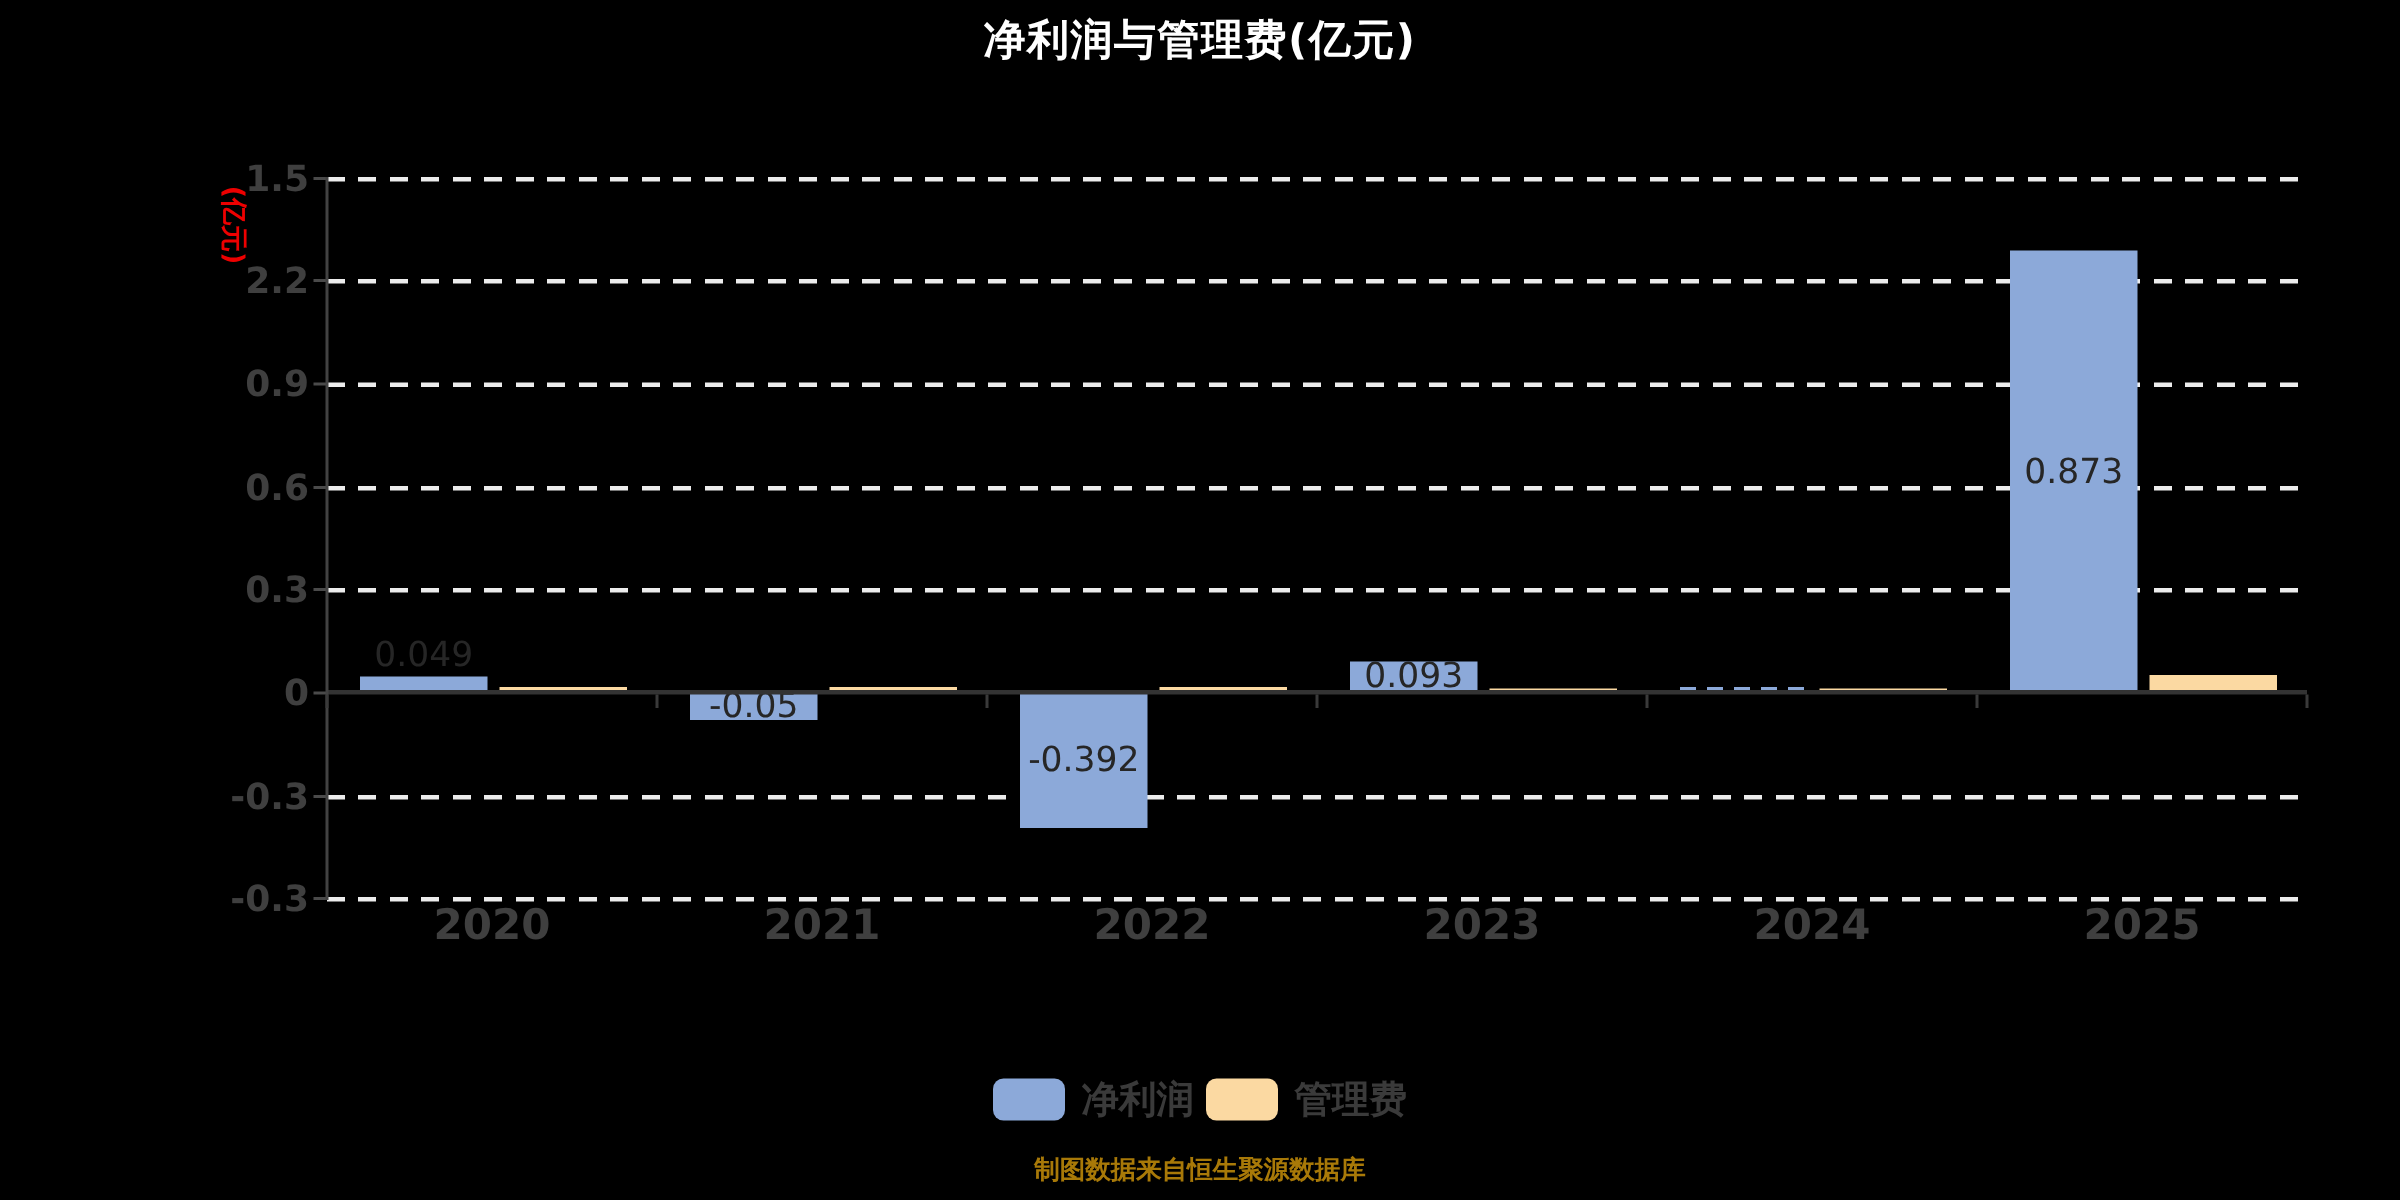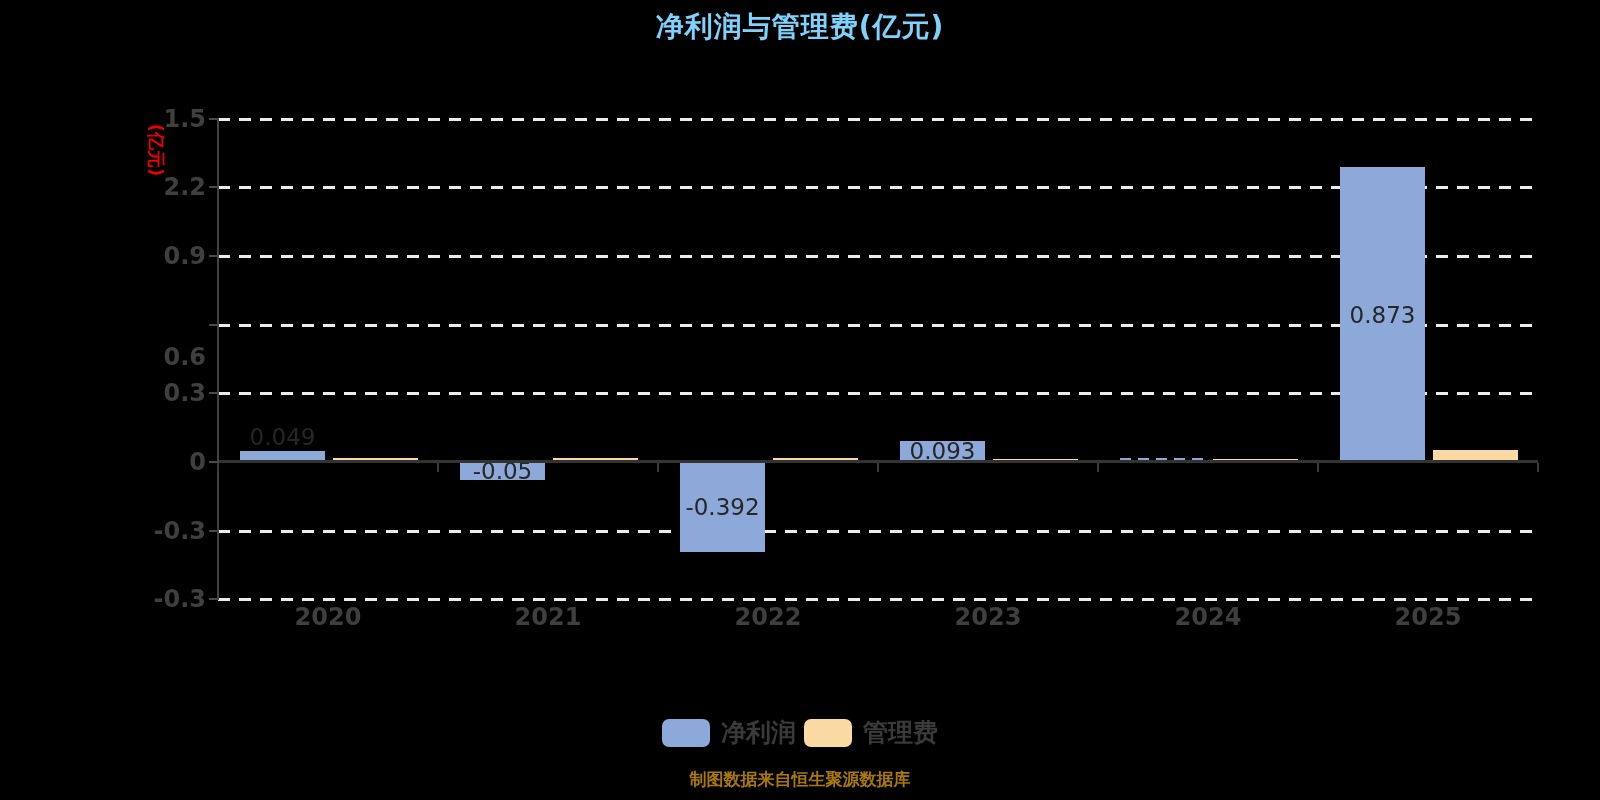--- a/index.html
+++ b/index.html
@@ -3,40 +3,40 @@
 <meta charset="utf-8">
 <style>
   html,body{margin:0;padding:0;background:#000;}
   #stage{
     position:relative;width:1600px;height:800px;background:#000;overflow:hidden;
     font-family:"DejaVu Sans","Liberation Sans",sans-serif;
   }
   .abs{position:absolute;}
   #chart-title{
     left:0;top:8px;width:1600px;text-align:center;
-    font-size:28px;font-weight:700;color:#7dd3fc;letter-spacing:1px;
+    font-size:28px;font-weight:700;color:#ffffff;letter-spacing:1px;
   }
   #y-axis-unit{
     width:80px;left:116px;top:138px;text-align:center;
     font-size:18px;font-weight:700;color:#EE0000;
     transform:rotate(90deg);transform-origin:center center;
   }
   .gridline{
     height:3px;
     background:repeating-linear-gradient(90deg,#ececec 0 12px,transparent 12px 21px);
   }
   .zero-line{height:3px;background:#333;z-index:5;}
   .y-axis-line{width:2px;background:#424242;z-index:6;}
   .y-tick{width:9px;height:2px;background:#4a4a4a;}
   .x-tick{width:2px;height:9px;background:#3a3a3a;z-index:6;}
   .y-tick-label{
     width:86px;text-align:right;font-size:24px;font-weight:600;color:#3f3f3f;line-height:28px;
   }
   .x-tick-label{
-    width:140px;text-align:center;font-size:24px;font-weight:600;color:#3f3f3f;line-height:30px;
+    width:140px;text-align:center;font-size:28px;font-weight:600;color:#3f3f3f;line-height:30px;
   }
   .bar{z-index:2;}
   .bar-label{
     width:140px;text-align:center;font-size:23px;font-weight:400;color:#262626;
     line-height:28px;z-index:4;
   }
   #legend{
     left:0;top:719px;width:1600px;display:flex;justify-content:center;
     align-items:center;gap:8px;
   }
@@ -59,21 +59,21 @@
       <div class="abs y-tick" style="left: 209px; top: 117.5px;"></div>
       <div class="abs y-tick-label" style="left: 120px; top: 104.5px;">1.5</div>
       <div class="abs gridline" style="left: 218px; top: 186.2px; width: 1320px;"></div>
       <div class="abs y-tick" style="left: 209px; top: 186.2px;"></div>
       <div class="abs y-tick-label" style="left: 120px; top: 173.2px;">2.2</div>
       <div class="abs gridline" style="left: 218px; top: 254.9px; width: 1320px;"></div>
       <div class="abs y-tick" style="left: 209px; top: 254.9px;"></div>
       <div class="abs y-tick-label" style="left: 120px; top: 241.9px;">0.9</div>
       <div class="abs gridline" style="left: 218px; top: 323.6px; width: 1320px;"></div>
       <div class="abs y-tick" style="left: 209px; top: 323.6px;"></div>
-      <div class="abs y-tick-label" style="left: 120px; top: 310.6px; margin-top: 32px;">0.6</div>
+      <div class="abs y-tick-label" style="left: 120px; top: 310.6px;">0.6</div>
       <div class="abs gridline" style="left: 218px; top: 392.3px; width: 1320px;"></div>
       <div class="abs y-tick" style="left: 209px; top: 392.3px;"></div>
       <div class="abs y-tick-label" style="left: 120px; top: 379.3px;">0.3</div>
       <div class="abs zero-line" style="left: 218px; top: 460px; width: 1320px;"></div>
       <div class="abs y-tick" style="left: 209px; top: 461px;"></div>
       <div class="abs y-tick-label" style="left: 120px; top: 448px;">0</div>
       <div class="abs gridline" style="left: 218px; top: 529.7px; width: 1320px;"></div>
       <div class="abs y-tick" style="left: 209px; top: 529.7px;"></div>
       <div class="abs y-tick-label" style="left: 120px; top: 516.7px;">-0.3</div>
       <div class="abs gridline" style="left: 218px; top: 598.4px; width: 1320px;"></div>

